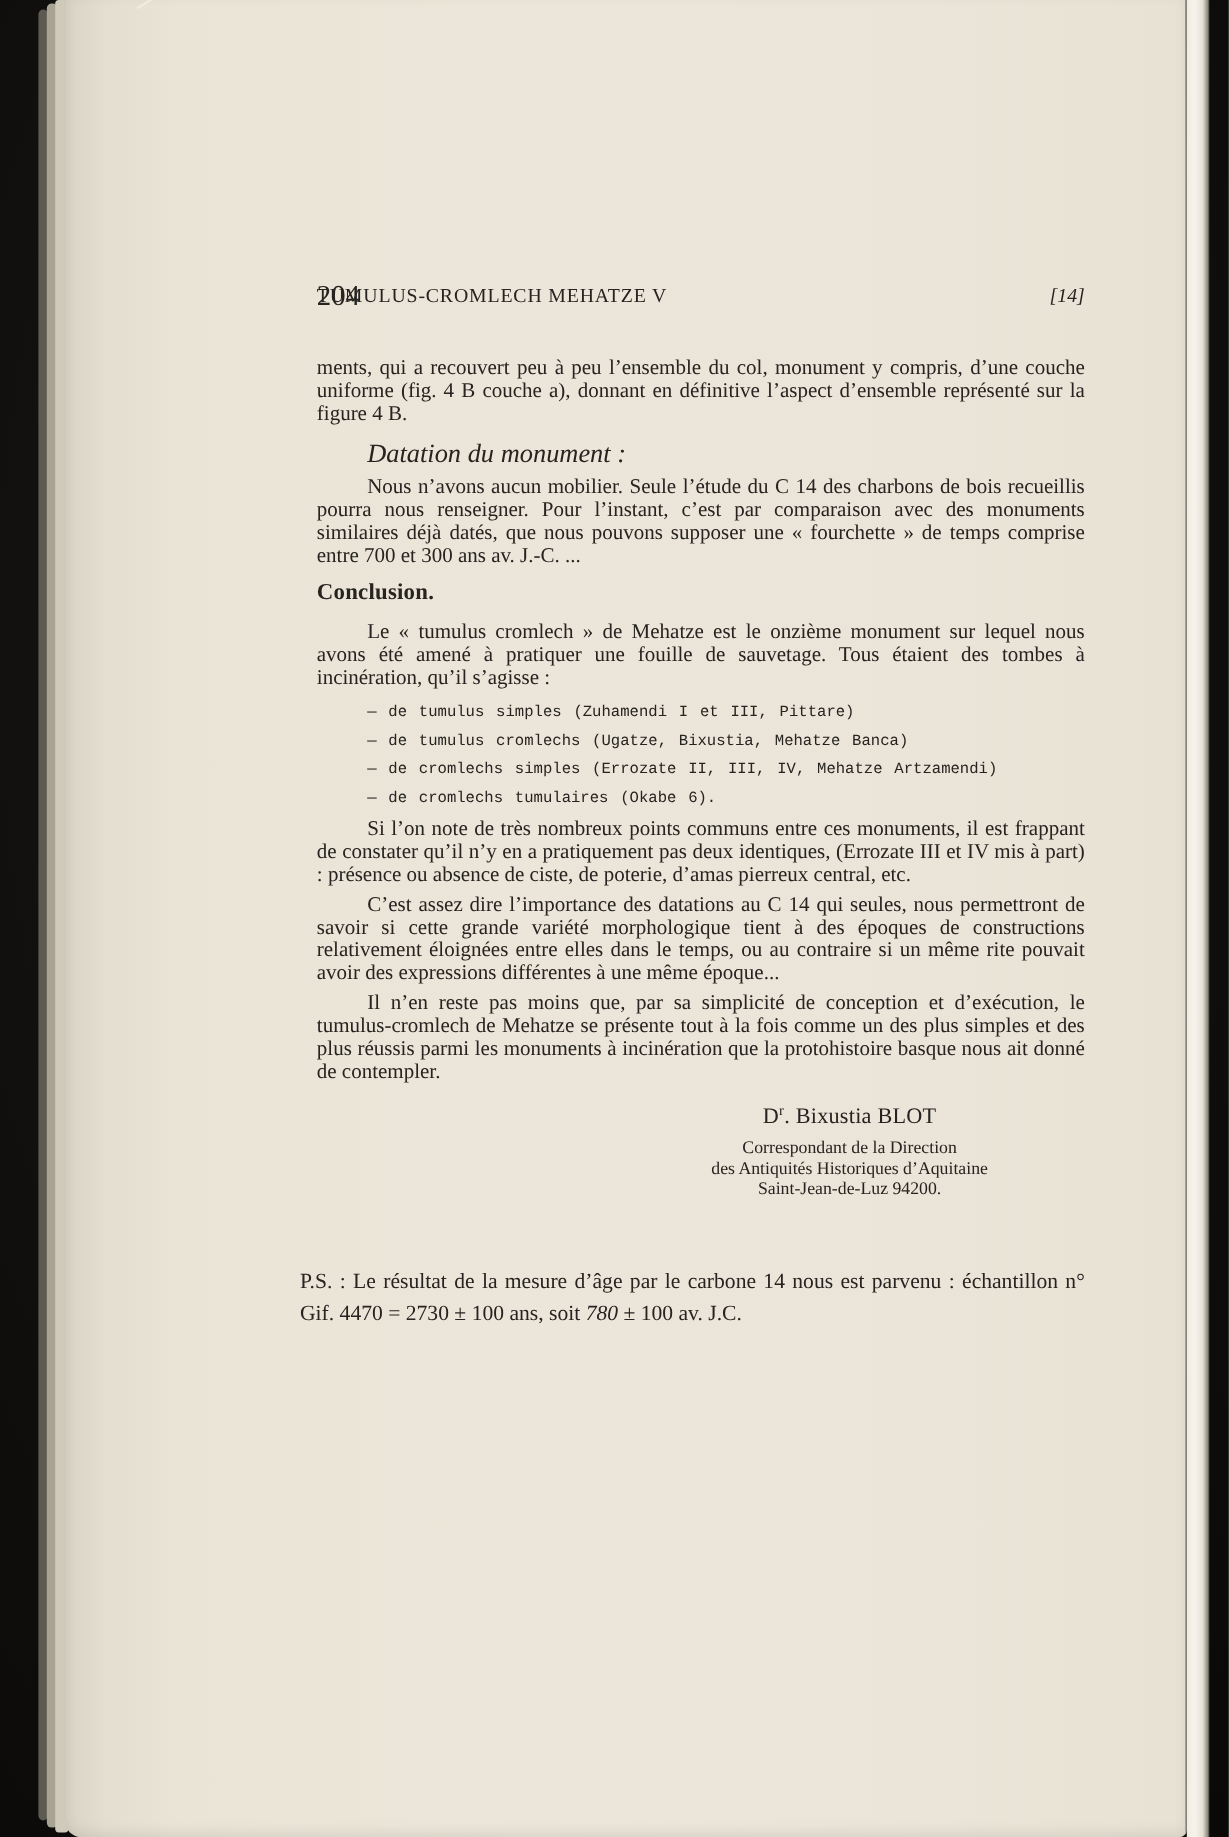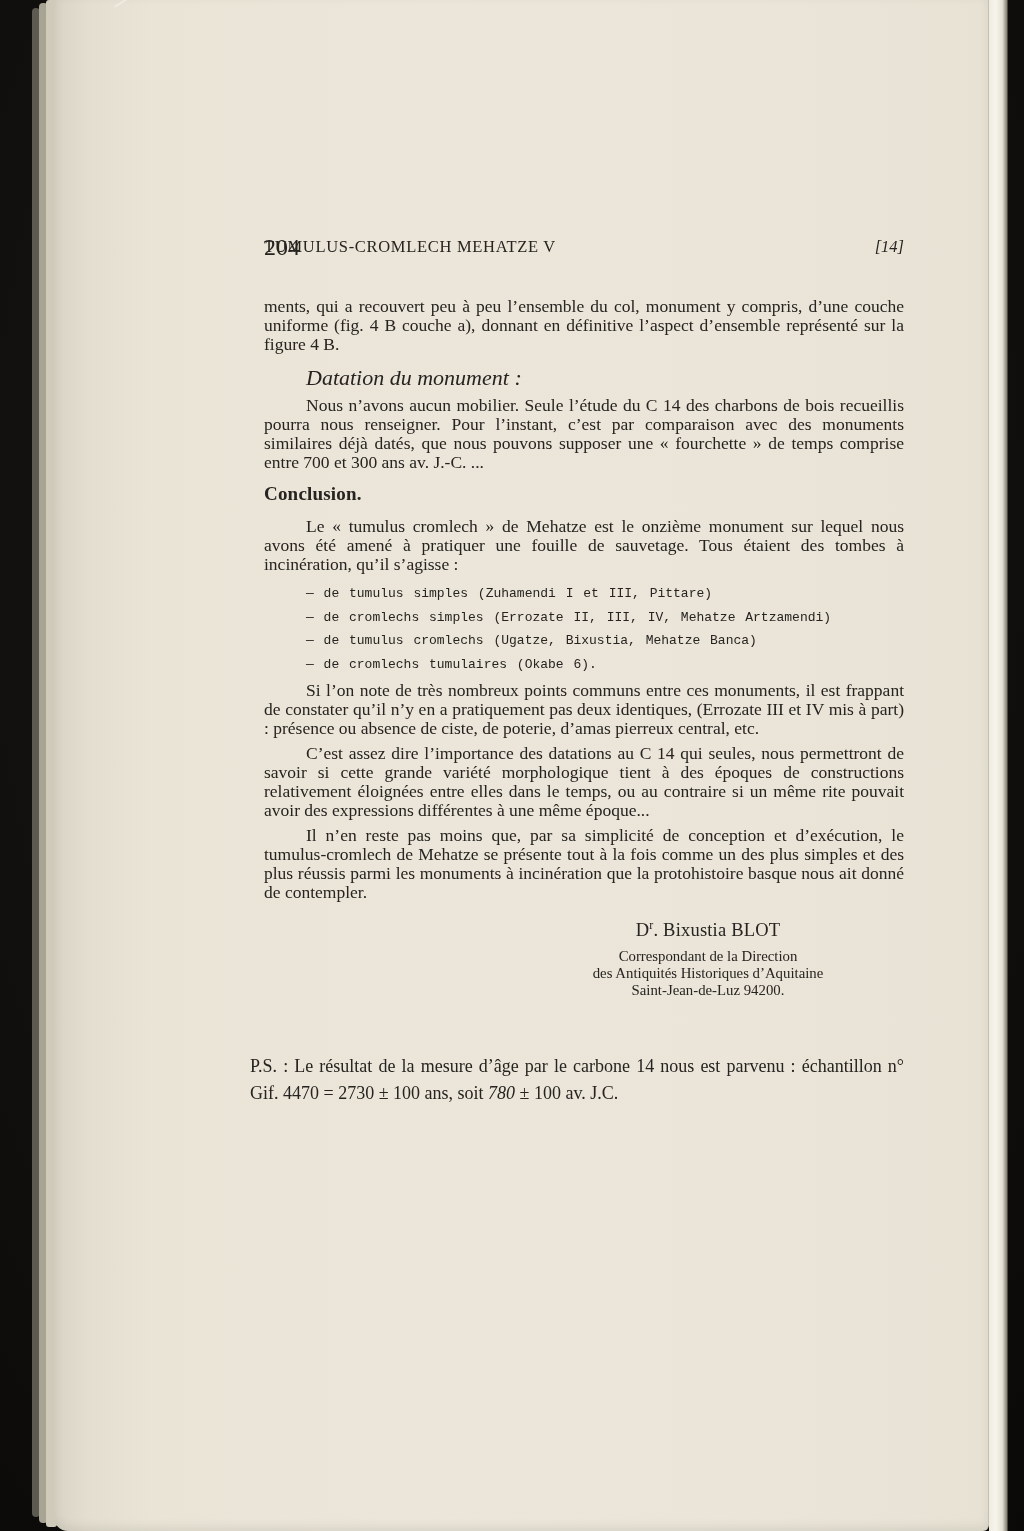--- a/index.html
+++ b/index.html
@@ -94,22 +94,22 @@
     <p class="h-datation">Datation du monument :</p>
 
     <p class="body indent p2">Nous n’avons aucun mobilier. Seule l’étude du C 14 des charbons de bois recueillis pourra nous renseigner. Pour l’instant, c’est par comparaison avec des monuments similaires déjà datés, que nous pouvons supposer une « fourchette » de temps comprise entre 700 et 300 ans av. J.-C. ...</p>
 
     <p class="h-conclusion">Conclusion.</p>
 
     <p class="body indent p3">Le « tumulus cromlech » de Mehatze est le onzième monument sur lequel nous avons été amené à pratiquer une fouille de sauvetage. Tous étaient des tombes à incinération, qu’il s’agisse :</p>
 
     <div class="list">
       <p>— de tumulus simples (Zuhamendi I et III, Pittare)</p>
+      <p>— de tumulus cromlechs (Ugatze, Bixustia, Mehatze Banca)</p>
       <p>— de cromlechs simples (Errozate II, III, IV, Mehatze Artzamendi)</p>
-      <p>— de tumulus cromlechs (Ugatze, Bixustia, Mehatze Banca)</p>
       <p>— de cromlechs tumulaires (Okabe 6).</p>
     </div>
 
     <p class="body indent p4">Si l’on note de très nombreux points communs entre ces monuments, il est frappant de constater qu’il n’y en a pratiquement pas deux identiques, (Errozate III et IV mis à part) : présence ou absence de ciste, de poterie, d’amas pierreux central, etc.</p>
 
     <p class="body indent p5">C’est assez dire l’importance des datations au C 14 qui seules, nous permettront de savoir si cette grande variété morphologique tient à des époques de constructions relativement éloignées entre elles dans le temps, ou au contraire si un même rite pouvait avoir des expressions différentes à une même époque...</p>
 
     <p class="body indent p6">Il n’en reste pas moins que, par sa simplicité de conception et d’exécution, le tumulus-cromlech de Mehatze se présente tout à la fois comme un des plus simples et des plus réussis parmi les monuments à incinération que la protohistoire basque nous ait donné de contempler.</p>
 
     <div class="sig">

